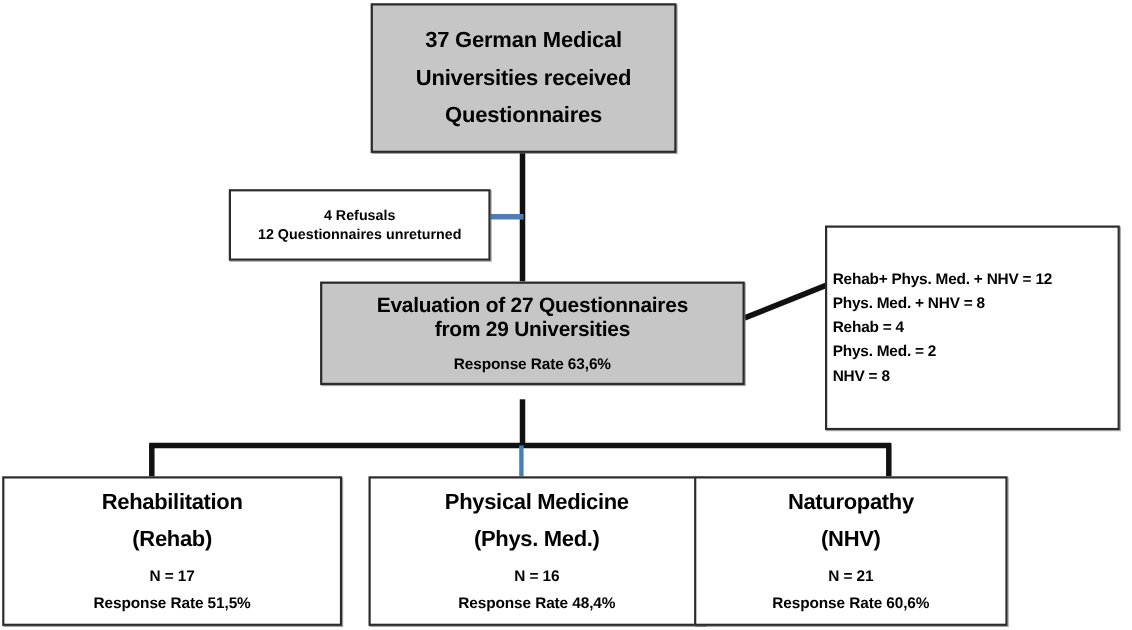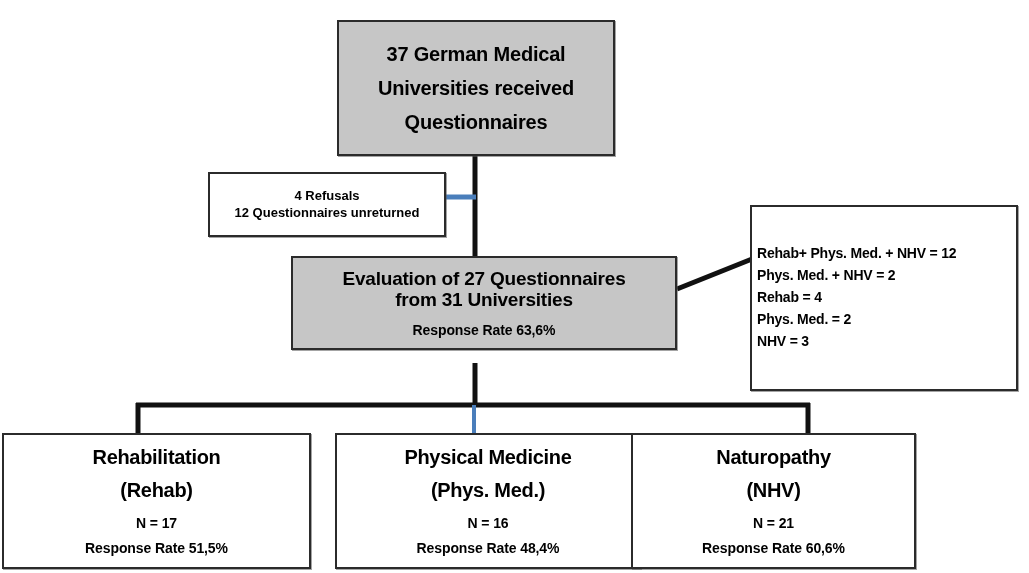--- a/index.html
+++ b/index.html
@@ -41,21 +41,21 @@
   .node.shaded {
     background: #c6c6c6;
   }
   .node.plain {
     background: #ffffff;
   }
 
   
   #node-top {
     left: 337px;
-    top: 20px;
+    top: 3px;
     width: 278px;
     height: 136px;
     padding: 4px 0;
     align-items: center;
   }
   #node-top .line {
     font-size: 20px;
     font-weight: bold;
     line-height: 1.0;
     margin: 7px 0;
@@ -185,30 +185,30 @@
     <div class="line">Questionnaires</div>
   </div>
 
   <div class="node plain" id="node-refusals">
     <div class="line">4  Refusals</div>
     <div class="line">12 Questionnaires unreturned</div>
   </div>
 
   <div class="node shaded" id="node-eval">
     <div class="title">Evaluation of 27 Questionnaires</div>
-    <div class="title">from 31 Universities</div>
+    <div class="title">from 29 Universities</div>
     <div class="sub">Response  Rate 63,6%</div>
   </div>
 
   <div class="node plain" id="node-breakdown">
     <div class="line">Rehab+ Phys.  Med. + NHV = 12</div>
-    <div class="line">Phys. Med. + NHV = 2</div>
+    <div class="line">Phys. Med. + NHV = 8</div>
     <div class="line">Rehab = 4</div>
     <div class="line">Phys. Med. = 2</div>
-    <div class="line">NHV = 3</div>
+    <div class="line">NHV = 8</div>
   </div>
 
   <div class="node plain bottom" id="node-rehab">
     <div class="title">Rehabilitation</div>
     <div class="abbr">(Rehab)</div>
     <div class="n">N = 17</div>
     <div class="rate">Response  Rate 51,5%</div>
   </div>
 
   <div class="node plain bottom" id="node-physmed">

